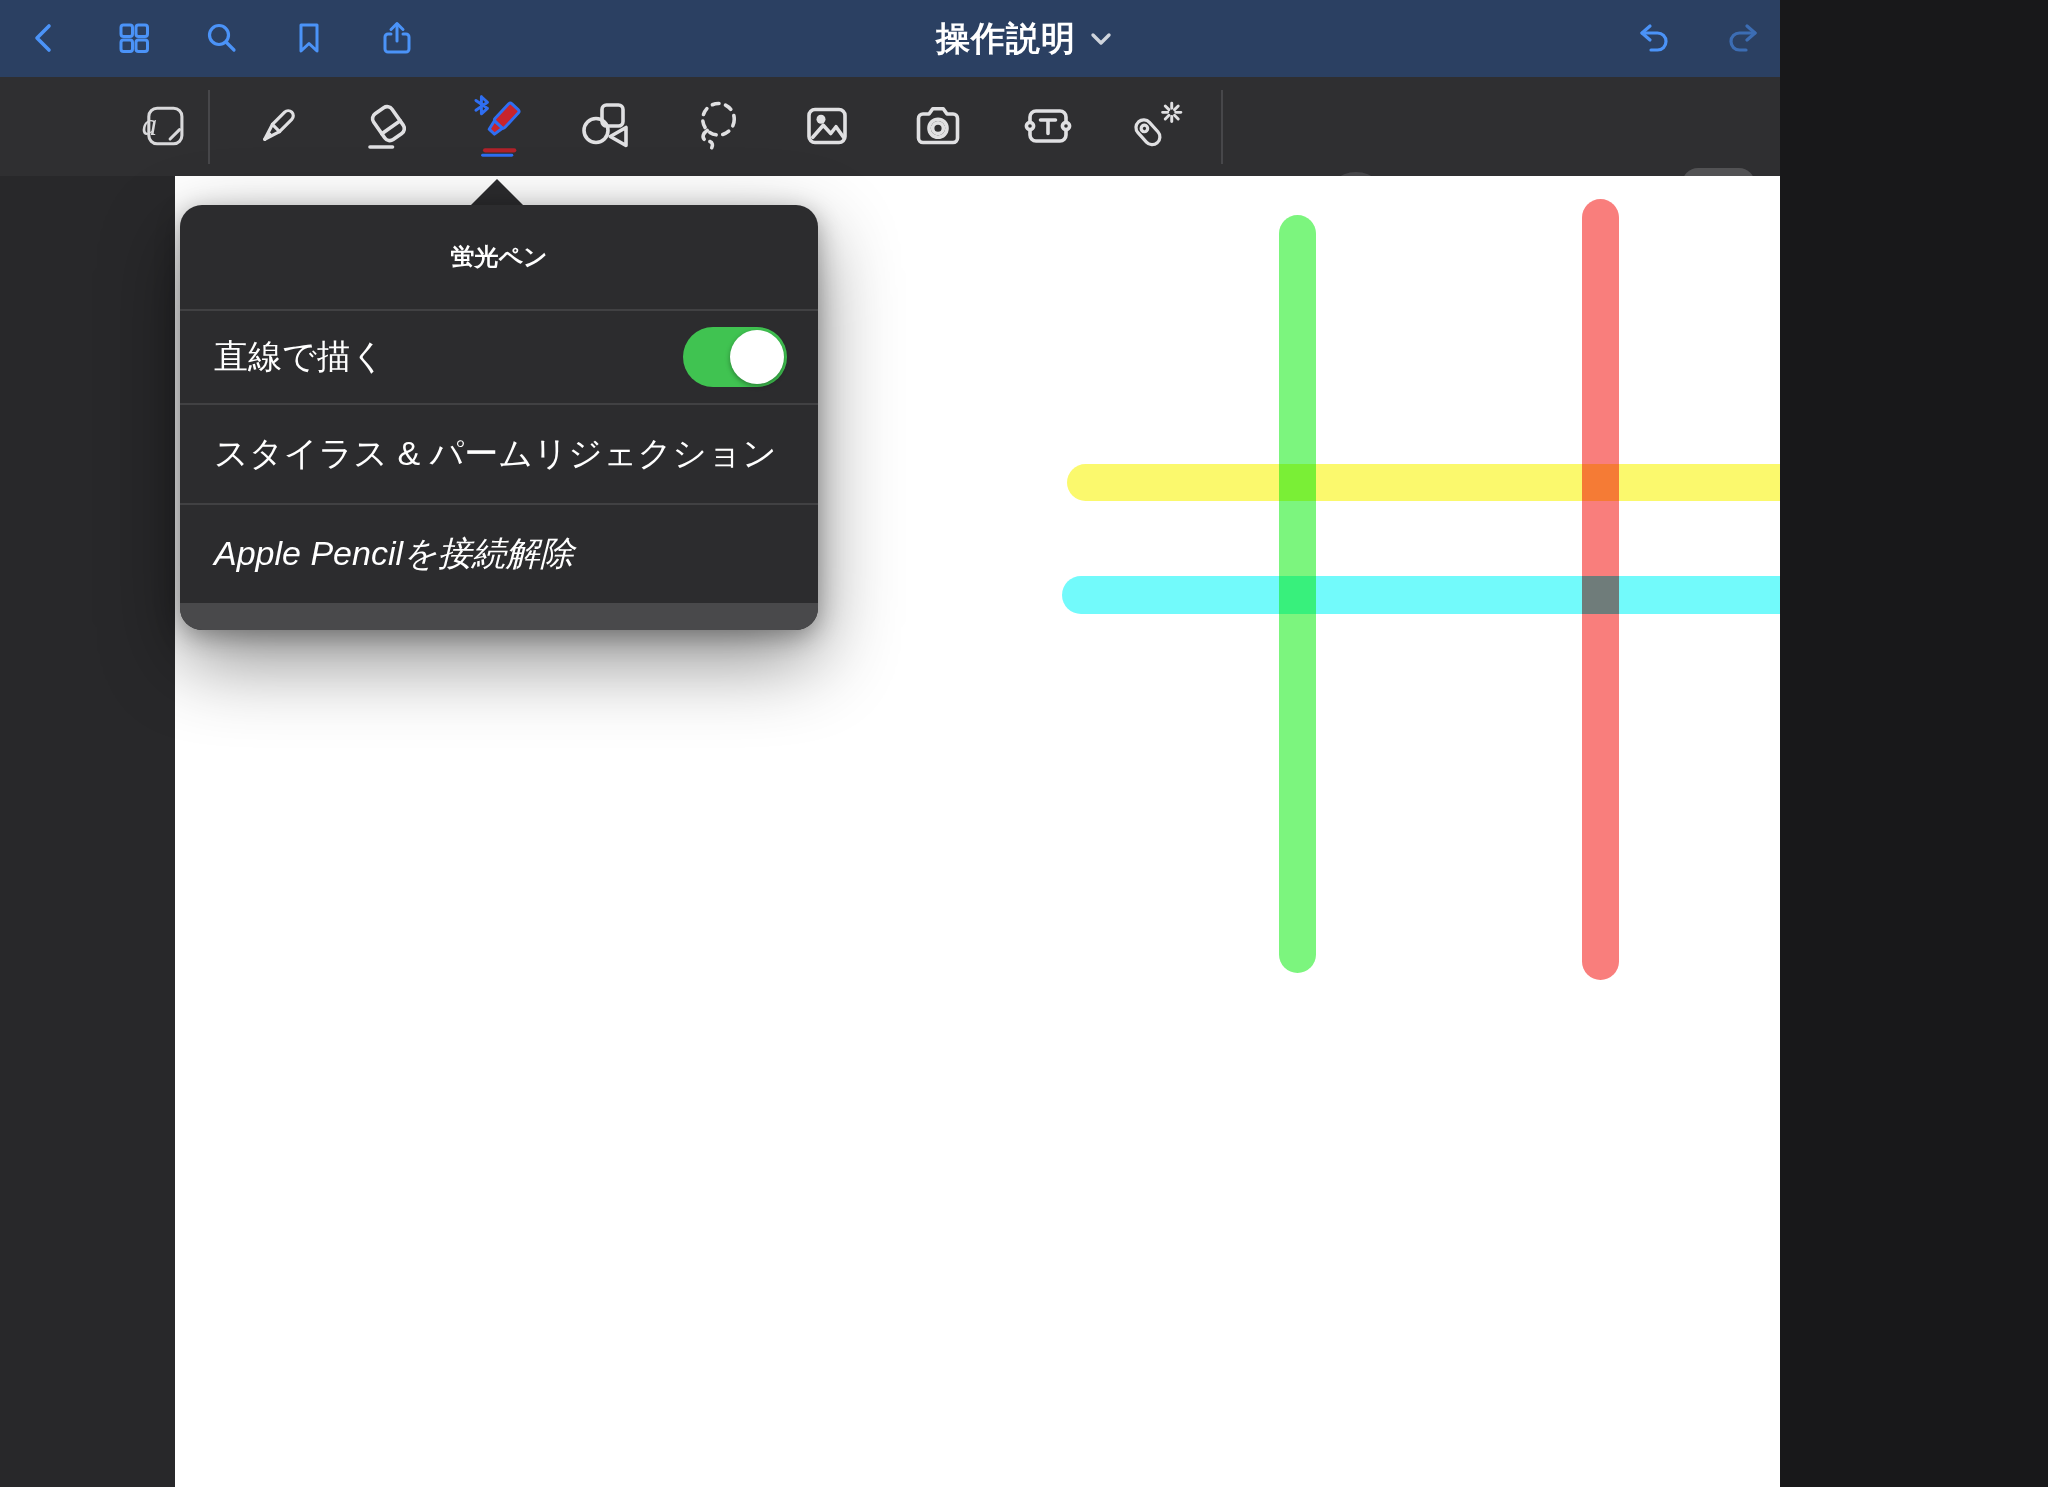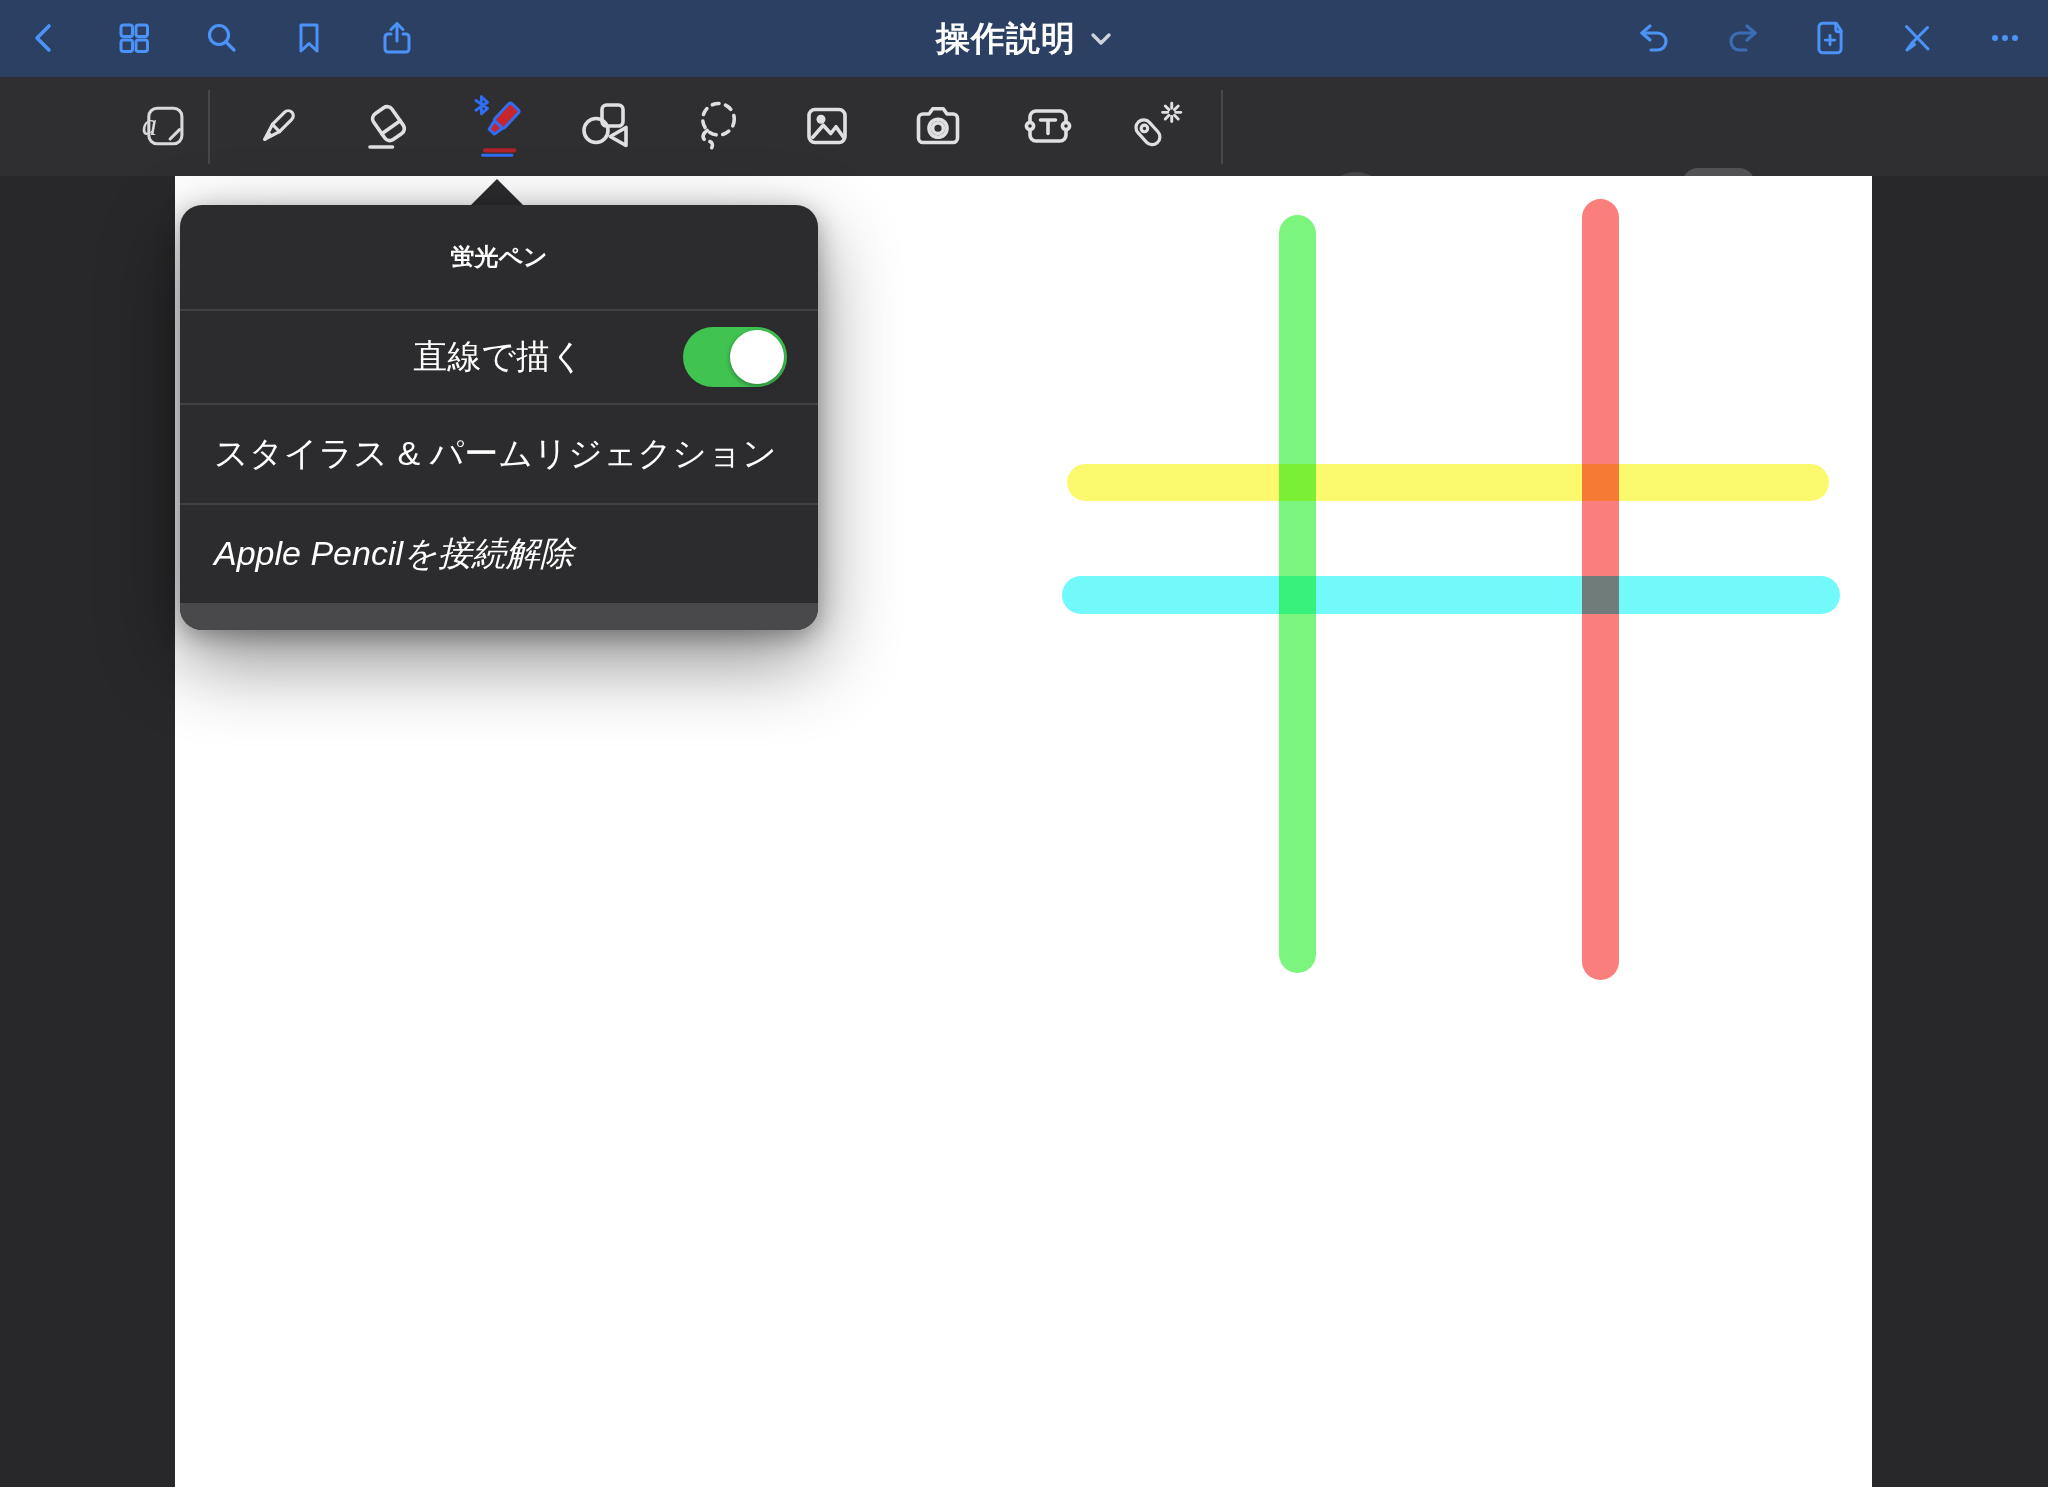--- a/index.html
+++ b/index.html
@@ -1,16 +1,16 @@
 <!DOCTYPE html>
 <html><head>
 <meta charset="utf-8">
 <style>
   html,body{margin:0;padding:0;background:#18181a;}
-  .app{position:relative;width:2048px;height:1487px;overflow:hidden;
+  .app{position:relative;width:1780px;height:1487px;overflow:hidden;
        font-family:"Liberation Sans","DejaVu Sans",sans-serif;
        -webkit-font-smoothing:antialiased;}
   
   .navbar{position:absolute;left:0;top:0;width:2048px;height:77px;background:#2b4062;}
   .nav-btn{position:absolute;top:18px;width:40px;height:40px;display:flex;align-items:center;justify-content:center;}
   .nav-title{position:absolute;left:824px;top:0;width:400px;height:77px;display:flex;align-items:center;justify-content:center;gap:14px;}
   .nav-title span{color:#ffffff;font-size:34px;font-weight:bold;letter-spacing:1px;}
   
   .toolbar{position:absolute;left:0;top:77px;width:2048px;height:99px;background:#2f2f31;}
   .tool{position:absolute;top:21px;width:56px;height:56px;display:flex;align-items:center;justify-content:center;}
@@ -27,21 +27,21 @@
   .stroke{position:absolute;border-radius:19px;mix-blend-mode:multiply;}
   
   .popover{position:absolute;left:180px;top:205px;width:638px;height:425px;background:#2c2c2e;border-radius:22px;
            box-shadow:0 30px 80px rgba(0,0,0,.45), 0 6px 24px rgba(0,0,0,.30);}
   .pop-arrow{position:absolute;left:470px;top:179px;width:0;height:0;
              border-left:27px solid transparent;border-right:27px solid transparent;border-bottom:27px solid #2c2c2e;}
   .pop-title{height:104px;display:flex;align-items:center;justify-content:center;
              color:#ffffff;font-size:24px;font-weight:bold;border-bottom:2px solid rgba(255,255,255,.10);}
   .pop-row{position:relative;display:flex;align-items:center;padding:0 34px;color:#ffffff;font-size:34px;
            border-bottom:2px solid rgba(255,255,255,.10);}
-  .row1{height:92px;justify-content:center;} .row2{height:98px;} .row3{height:98px;border-bottom:none;font-style:italic;}
+  .row1{height:92px;} .row2{height:98px;} .row3{height:98px;border-bottom:none;font-style:italic;}
   .pop-footer{position:absolute;left:0;bottom:0;width:638px;height:27px;background:#49494b;border-radius:0 0 22px 22px;}
   .toggle{position:absolute;right:31px;top:16px;width:104px;height:60px;border-radius:30px;background:#40c351;}
   .toggle .knob{position:absolute;right:3px;top:3px;width:54px;height:54px;border-radius:50%;background:#ffffff;
                 box-shadow:0 2px 5px rgba(0,0,0,.35);}
   svg{display:block;}
 </style>
 </head>
 <body>
 
 <div class="app">

